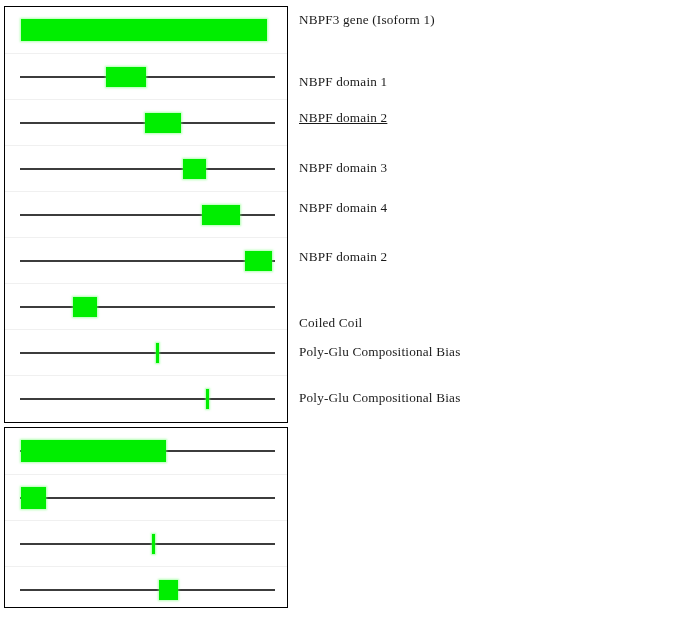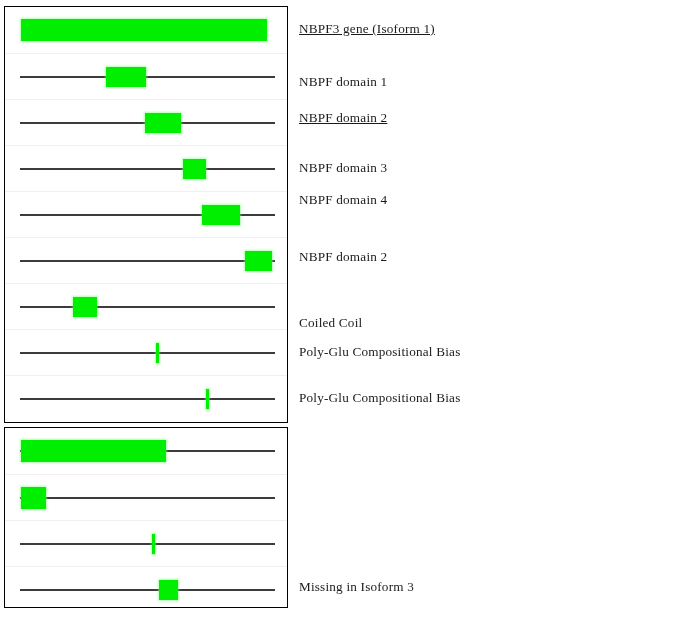--- a/index.html
+++ b/index.html
@@ -158,25 +158,24 @@
       <div class="backbone"></div>
       <div class="feature tick" style="left:52.0%;"></div>
     </div>
 
     <div class="track-row sep" style="top:138px;">
       <div class="backbone"></div>
       <div class="feature block" style="left:54.5%; width:6.9%;"></div>
     </div>
   </div>
 
-  <div class="label" style="top:21px;text-decoration:underline;">NBPF3  gene (Isoform 1)</div>
+  <div class="label" style="top:12px;">NBPF3  gene (Isoform 1)</div>
   <div class="label" style="top:74px;">NBPF  domain 1</div>
   <div class="label" style="top:110px;text-decoration:underline;">NBPF  domain 2</div>
   <div class="label" style="top:160px;">NBPF  domain 3</div>
-  <div class="label" style="top:192px;">NBPF  domain 4</div>
+  <div class="label" style="top:200px;">NBPF  domain 4</div>
   <div class="label" style="top:249px;">NBPF  domain 2</div>
   <div class="label" style="top:315px;">Coiled Coil</div>
   <div class="label" style="top:344px;">Poly-Glu  Compositional  Bias</div>
   <div class="label" style="top:390px;">Poly-Glu  Compositional  Bias</div>
 
-  <div class="label" style="top:579px;">Missing in Isoform 3</div>
 
 </div>
 
 </body></html>

